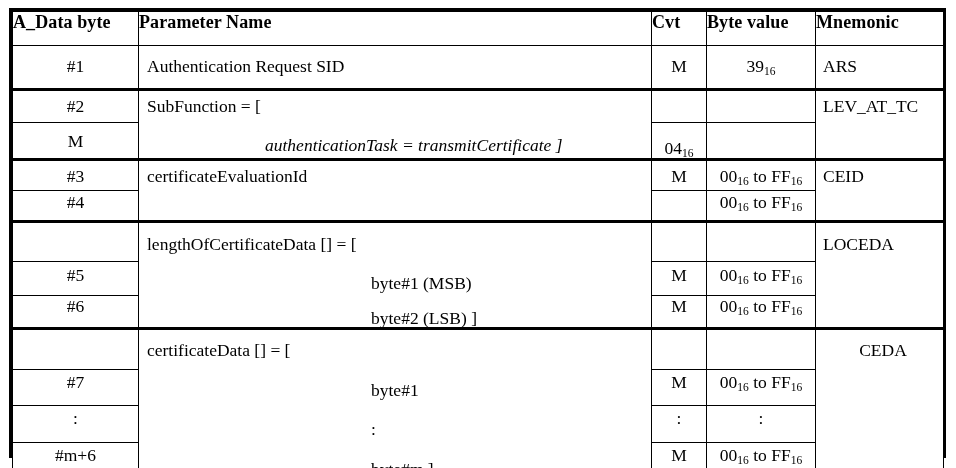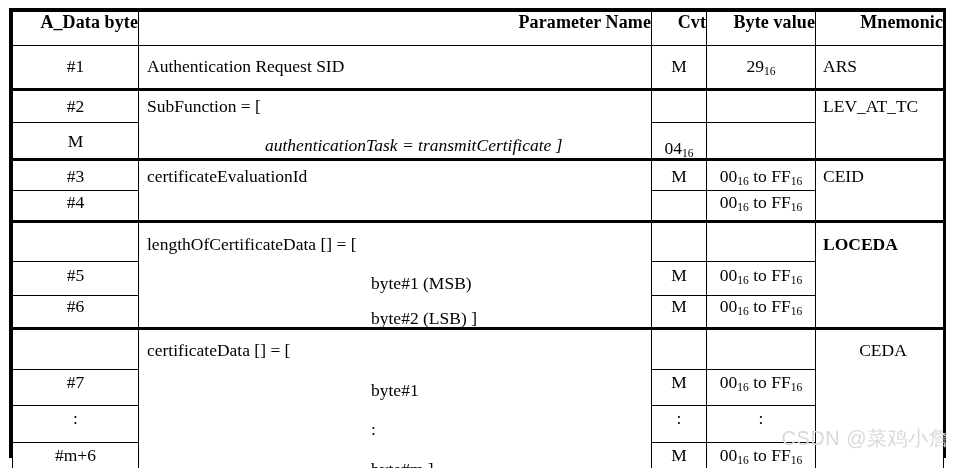--- a/index.html
+++ b/index.html
@@ -54,21 +54,21 @@
   col.c-byte { width: 126px; }
   col.c-param { width: 513px; }
   col.c-cvt  { width: 55px; }
   col.c-val  { width: 109px; }
   col.c-mnem { width: 128px; }
 
   
   thead th {
     font-weight: bold;
     font-size: 18px;
-    text-align: right;
+    text-align: left;
     vertical-align: middle;
     height: 33px;
     border-bottom: 3px solid #000000;
     letter-spacing: 0.1px;
   }
   thead th.h-param { font-size: 18px; }
 
   
   .cell {
     font-size: 17.5px;
@@ -166,21 +166,21 @@
               <span class="ln">Authentication Request SID</span>
             </div>
           </td>
           <td class="cell ctr">
             <div class="pad-cvt" style="padding-top:12px;">
               <span class="ln">M</span>
             </div>
           </td>
           <td class="cell ctr">
             <div class="pad-val" style="padding-top:12px;">
-              <span class="ln"><span>29</span><sub class="hx">16</sub></span>
+              <span class="ln"><span>39</span><sub class="hx">16</sub></span>
             </div>
           </td>
           <td class="cell lft">
             <div class="pad-mnem" style="padding-top:12px;">
               <span class="ln">ARS</span>
             </div>
           </td>
         </tr>
 
         <tr class="grp-start" style="height:33px;">
@@ -274,21 +274,21 @@
               <span class="ln" style="padding-left:224px; padding-top:17px;">byte#2 (LSB) ]</span>
             </div>
           </td>
           <td class="cell ctr">
             <div class="pad-cvt">&nbsp;</div>
           </td>
           <td class="cell ctr">
             <div class="pad-val">&nbsp;</div>
           </td>
           <td class="cell lft" rowspan="3">
-            <div class="pad-mnem" style="padding-top:13px;font-weight:bold;">
+            <div class="pad-mnem" style="padding-top:13px;">
               <span class="ln">LOCEDA</span>
             </div>
           </td>
         </tr>
         <tr style="height:33px;">
           <td class="cell ctr">
             <div class="pad-byte" style="padding-top:5px;">
               <span class="ln">#5</span>
             </div>
           </td>
@@ -394,15 +394,14 @@
             <div class="pad-val" style="padding-top:4px;">
               <span class="ln"><span>00</span><sub class="hx">16</sub><span> to FF</span><sub class="hx">16</sub></span>
             </div>
           </td>
         </tr>
 
       </tbody>
     </table>
   </div>
 
-  <div class="watermark">CSDN @菜鸡小詹</div>
 
 </div>
 
 </body></html>

